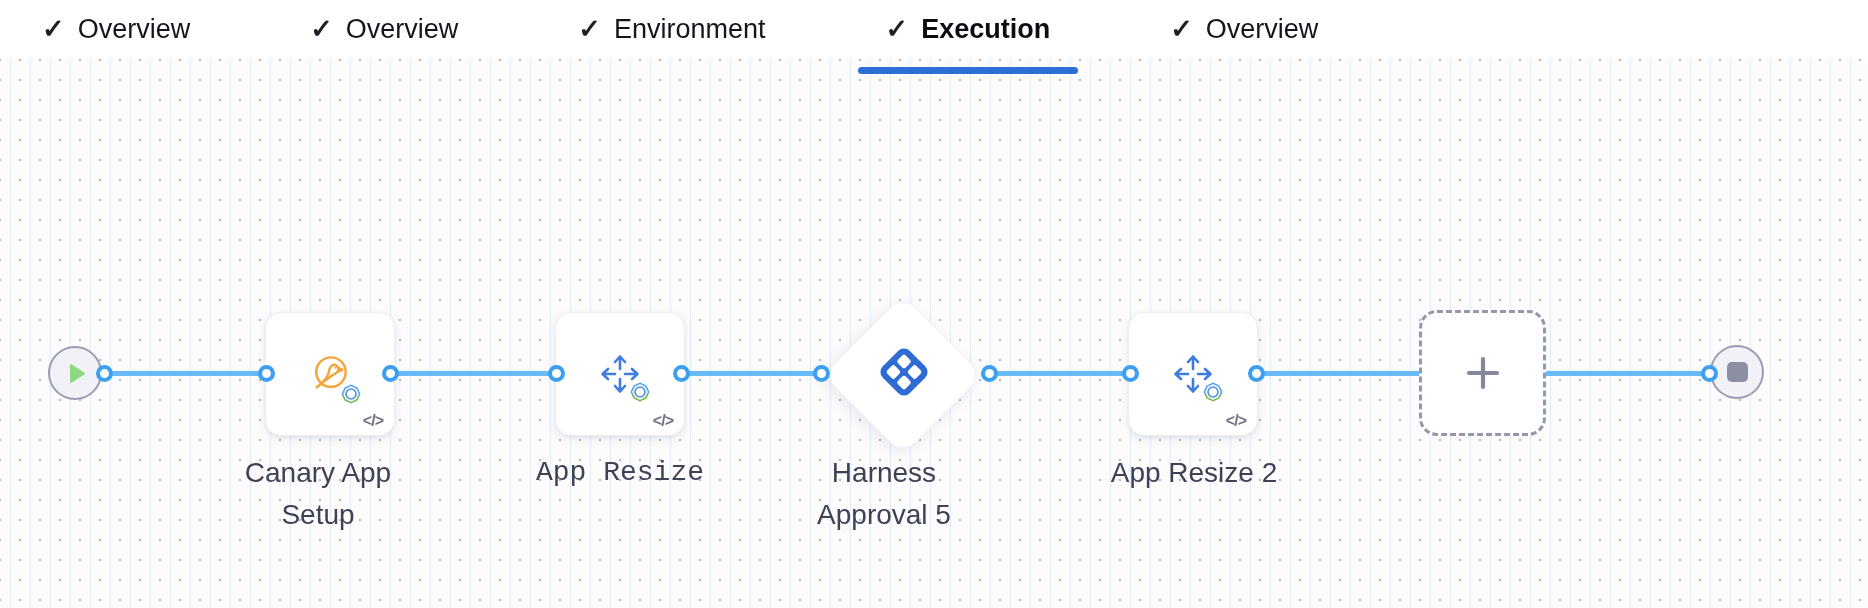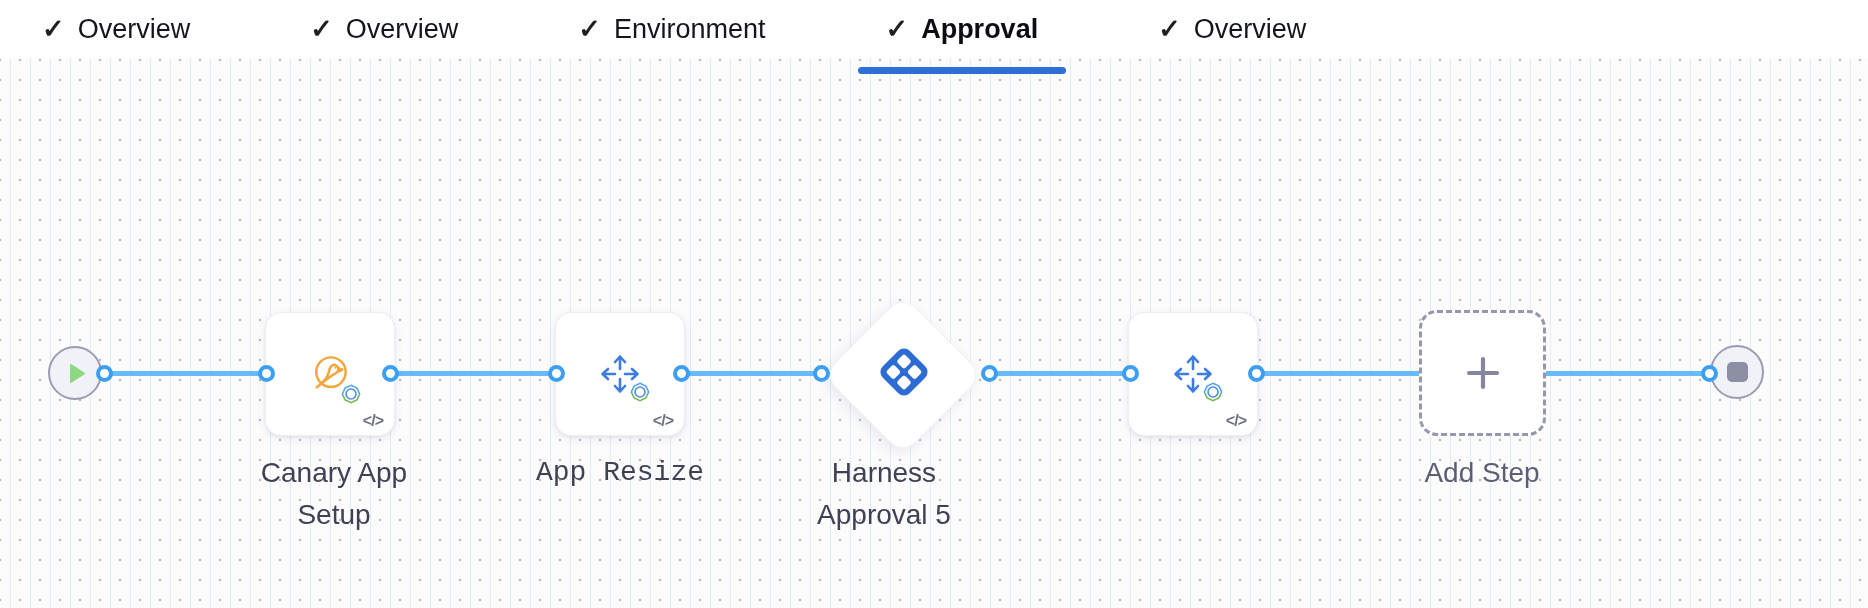--- a/index.html
+++ b/index.html
@@ -51,21 +51,21 @@
   .diamond-logo { position:absolute; left:876px; top:286px; width:56px; height:56px;
                   z-index:2; line-height:0; }
 
   .add-card { position:absolute; left:1419px; top:252px; width:127px; height:126px;
               background:#ffffff; border:3px dashed #9597ae; border-radius:18px;
               z-index:2; display:flex; align-items:center; justify-content:center;
               cursor:pointer; }
 
   .node-label { position:absolute; top:394px; text-align:center; font-size:28px;
                 line-height:42px; color:#3f4154; z-index:2; }
-  .label-canary  { left:230px;  width:200px;padding-left:8px; }
+  .label-canary  { left:214px;  width:200px;padding-left:8px; }
   .label-resize  { left:505px;  width:230px;font-family:Liberation Mono, monospace; }
   .label-harness { left:799px;  width:170px; }
   .label-resize2 { left:1079px; width:230px; }
   .label-addstep { left:1367px; width:230px; color:#5b5f75; }
 
   .stop-square { width:21px; height:20px; border-radius:5px; background:#8c8ea4; }
   svg { display:block; }
 </style>
 </head>
 <body>
@@ -87,21 +87,21 @@
   <div class="tab">
     <span class="check">✓</span>
     <span class="tab-label">Overview</span>
   </div>
   <div class="tab">
     <span class="check">✓</span>
     <span class="tab-label">Environment</span>
   </div>
   <div class="tab tab--active">
     <span class="check">✓</span>
-    <span class="tab-label">Approval</span>
+    <span class="tab-label">Execution</span>
   </div>
   <div class="tab">
     <span class="check">✓</span>
     <span class="tab-label">Overview</span>
   </div>
 </div>
 
 <div class="canvas">
 
   <div class="line" style="left:104px;  width:162px;"></div>
@@ -210,14 +210,14 @@
   <div class="ring" style="left:673px;"></div>
   <div class="ring" style="left:813px;"></div>
   <div class="ring" style="left:981px;"></div>
   <div class="ring" style="left:1122px;"></div>
   <div class="ring" style="left:1248px;"></div>
   <div class="ring" style="left:1701px;"></div>
 
   <div class="node-label label-canary">Canary App Setup</div>
   <div class="node-label label-resize">App Resize</div>
   <div class="node-label label-harness">Harness Approval 5</div>
-  <div class="node-label label-addstep">Add Step</div>
+  <div class="node-label label-resize2">App Resize 2</div>
 </div>
 
 </body></html>

